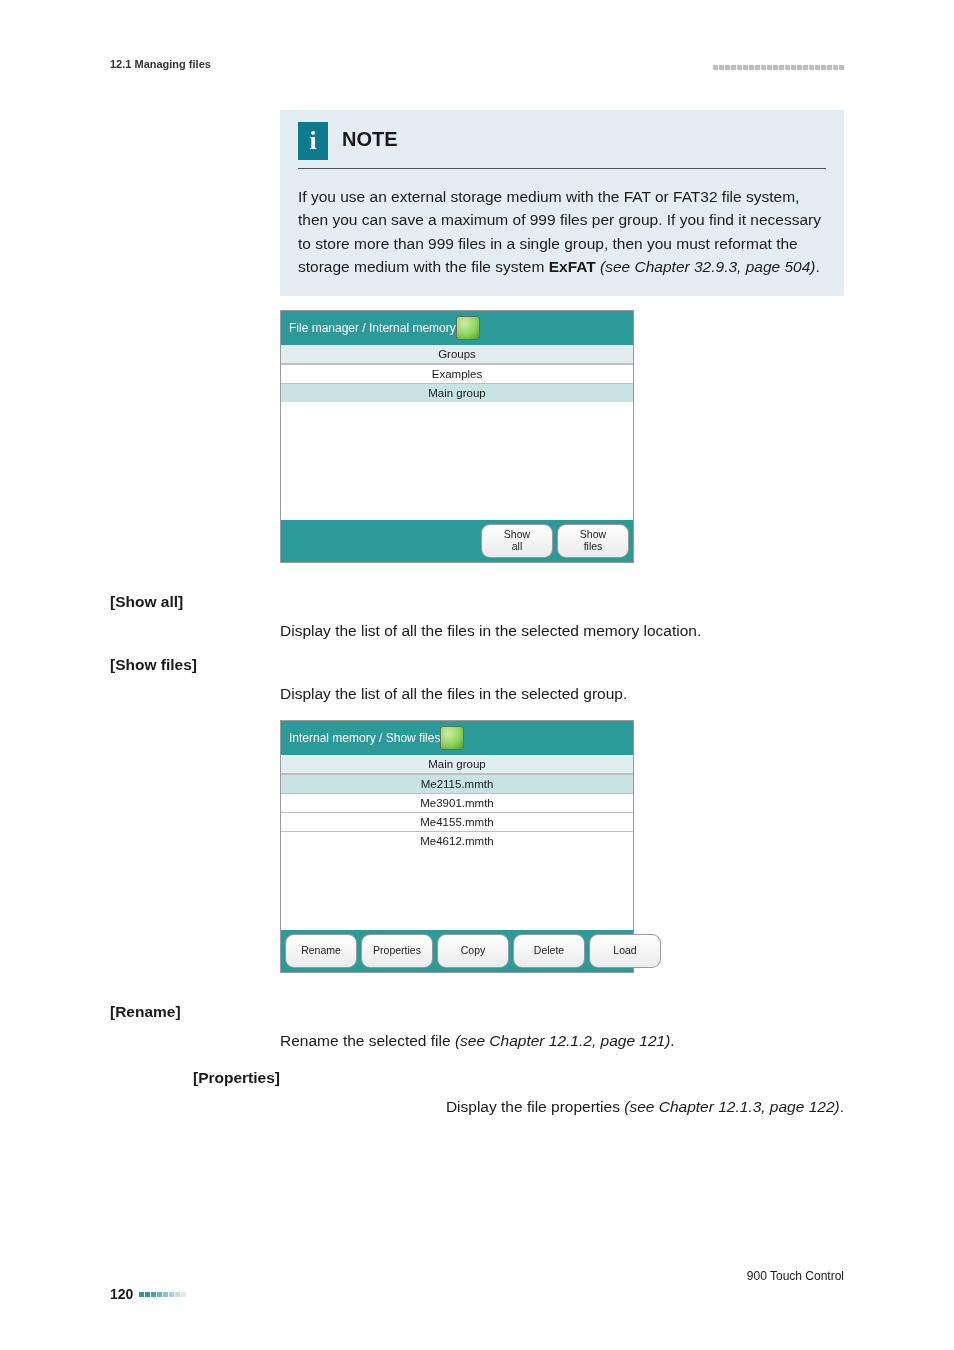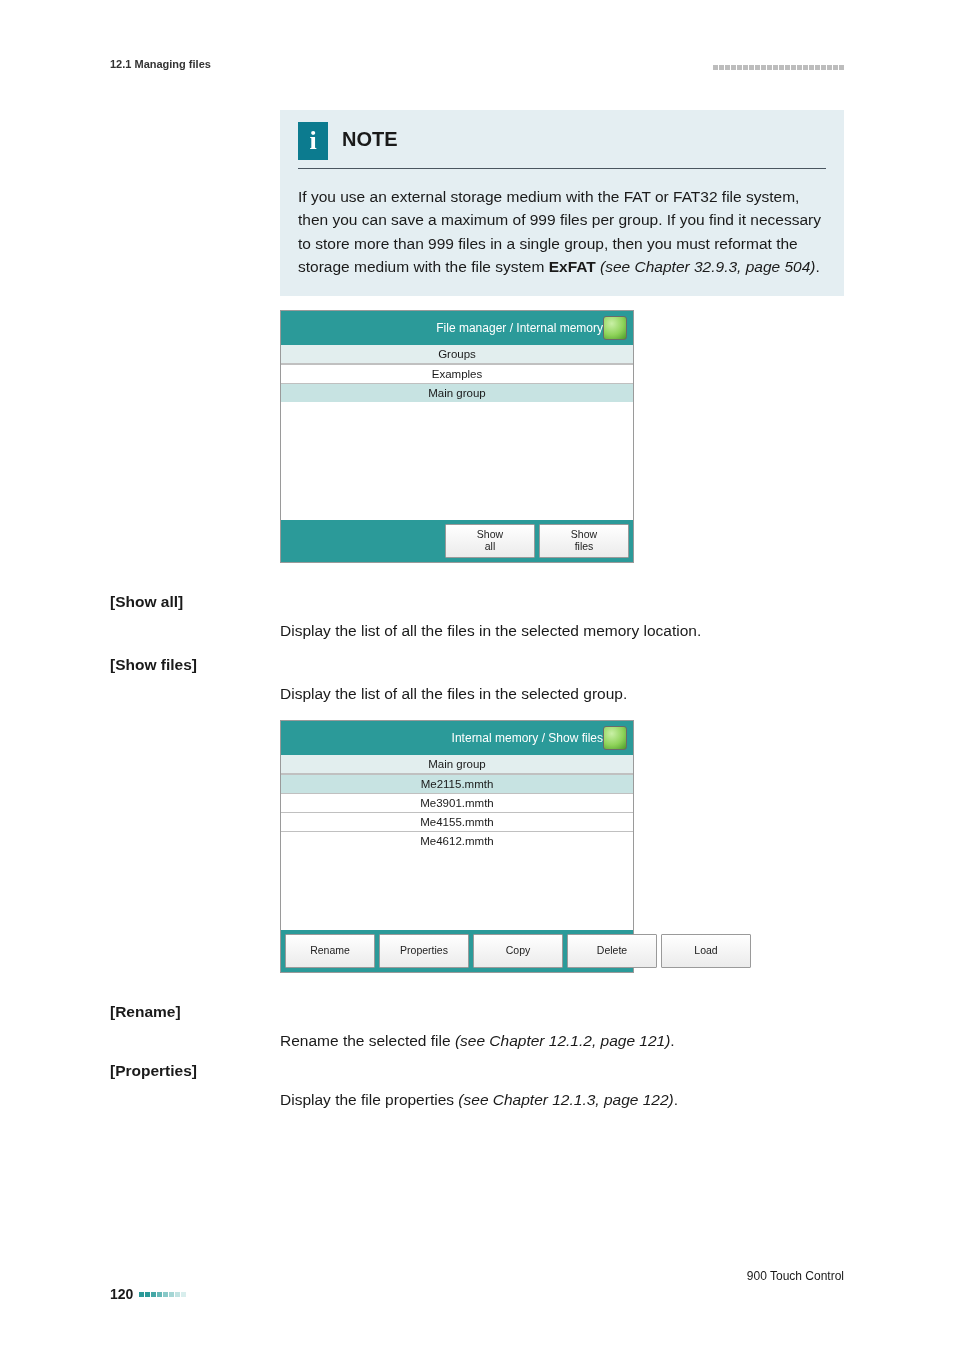--- a/index.html
+++ b/index.html
@@ -64,21 +64,21 @@
     border:1px solid #9a9a9a;
     background:#fff;
     font-size:11.5px;
     font-family:Arial, sans-serif;
   }
   .ui-titlebar {
     background:#2b9a99;
     color:#fff;
     display:flex;
     align-items:center;
-    justify-content:flex-end;
+    justify-content:flex-start;
     padding:5px 6px 5px 8px;
   }
   .ui-titlebar .titletext { font-size:12px; }
   .close-btn {
     width:22px; height:22px;
     background:radial-gradient(circle at 35% 30%, #c9f0a6 0%, #8fd35a 55%, #4a9b28 100%);
     border:1px solid #6a6a6a;
     border-radius:3px;
   }
   .ui-row {
@@ -100,25 +100,25 @@
     display:flex;
     padding:4px 4px;
     gap:4px;
   }
   .ui-footer .spacer { flex:1; }
   .ui-btn {
     flex:0 0 auto;
     width:66px;
     background:linear-gradient(#ffffff,#ebebeb);
     border:1px solid #9a9a9a;
-    border-radius:1px;
+    border-radius:9px;
     text-align:center;
     font-size:10.5px;
     line-height:1.1;
-    padding:3px 11px;
+    padding:3px 2px;
     color:#222;
     display:flex;
     align-items:center;
     justify-content:center;
     min-height:26px;
   }
   .ui-btn span { display:block; }
 
   .term-row { display:flex; margin-top:28px; }
   .term-label { width:170px; font-weight:700; font-size:15.5px; padding-top:2px; }
@@ -261,21 +261,21 @@
     </div>
   </div>
 
   <div class="term-row">
     <div class="term-label">[Rename]</div>
     <div class="term-body" style="padding-top:28px;">
       <span>Rename the selected file </span><span class="ital">(see Chapter 12.1.2, page 121)</span><span>.</span>
     </div>
   </div>
 
-  <div class="term-row" style="margin-top:8px;">
+  <div class="term-row" style="margin-top:15px;text-align:right;">
     <div class="term-label">[Properties]</div>
     <div class="term-body" style="padding-top:28px;">
       <span>Display the file properties </span><span class="ital">(see Chapter 12.1.3, page 122)</span><span>.</span>
     </div>
   </div>
 
 </div>
 
 <div class="page-footer">
   <div class="pf-left">

